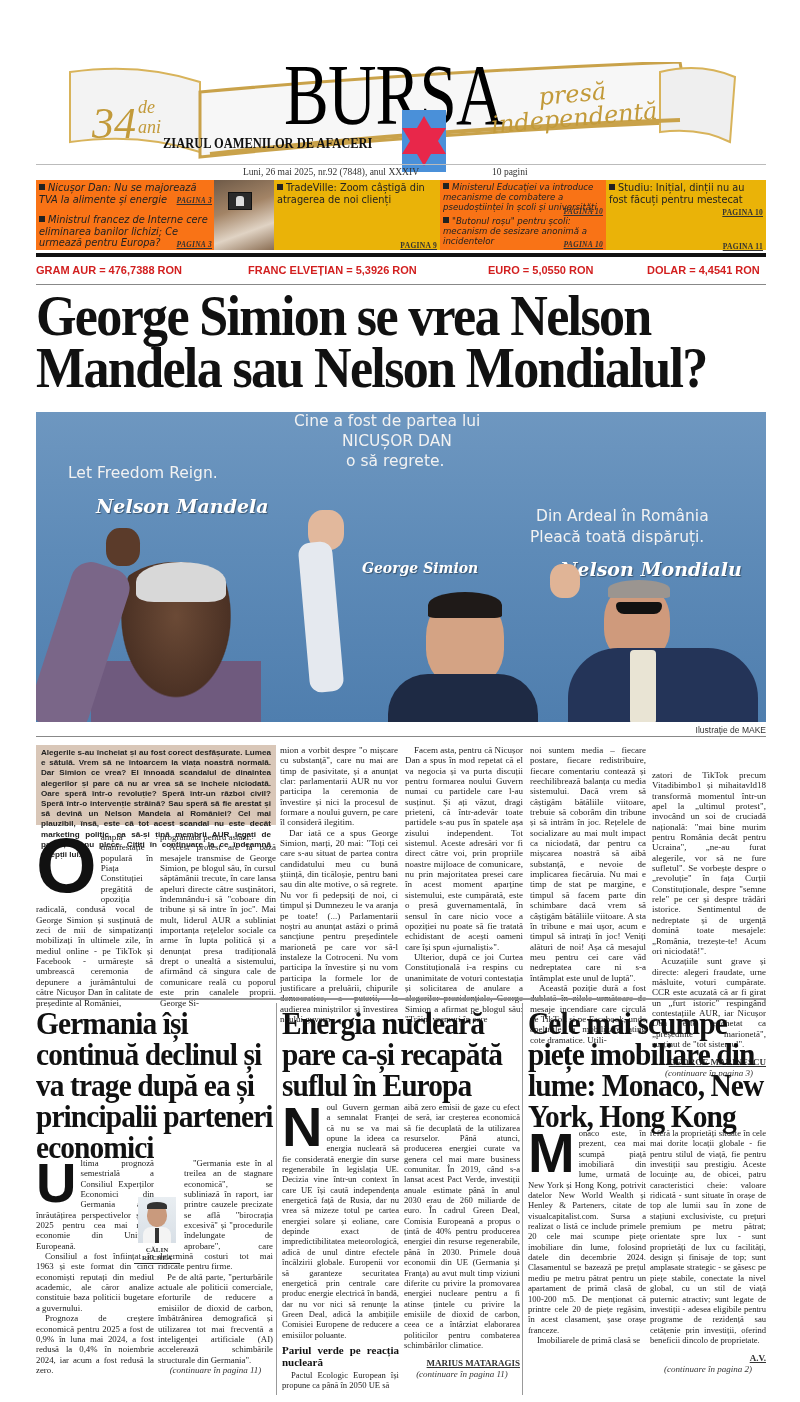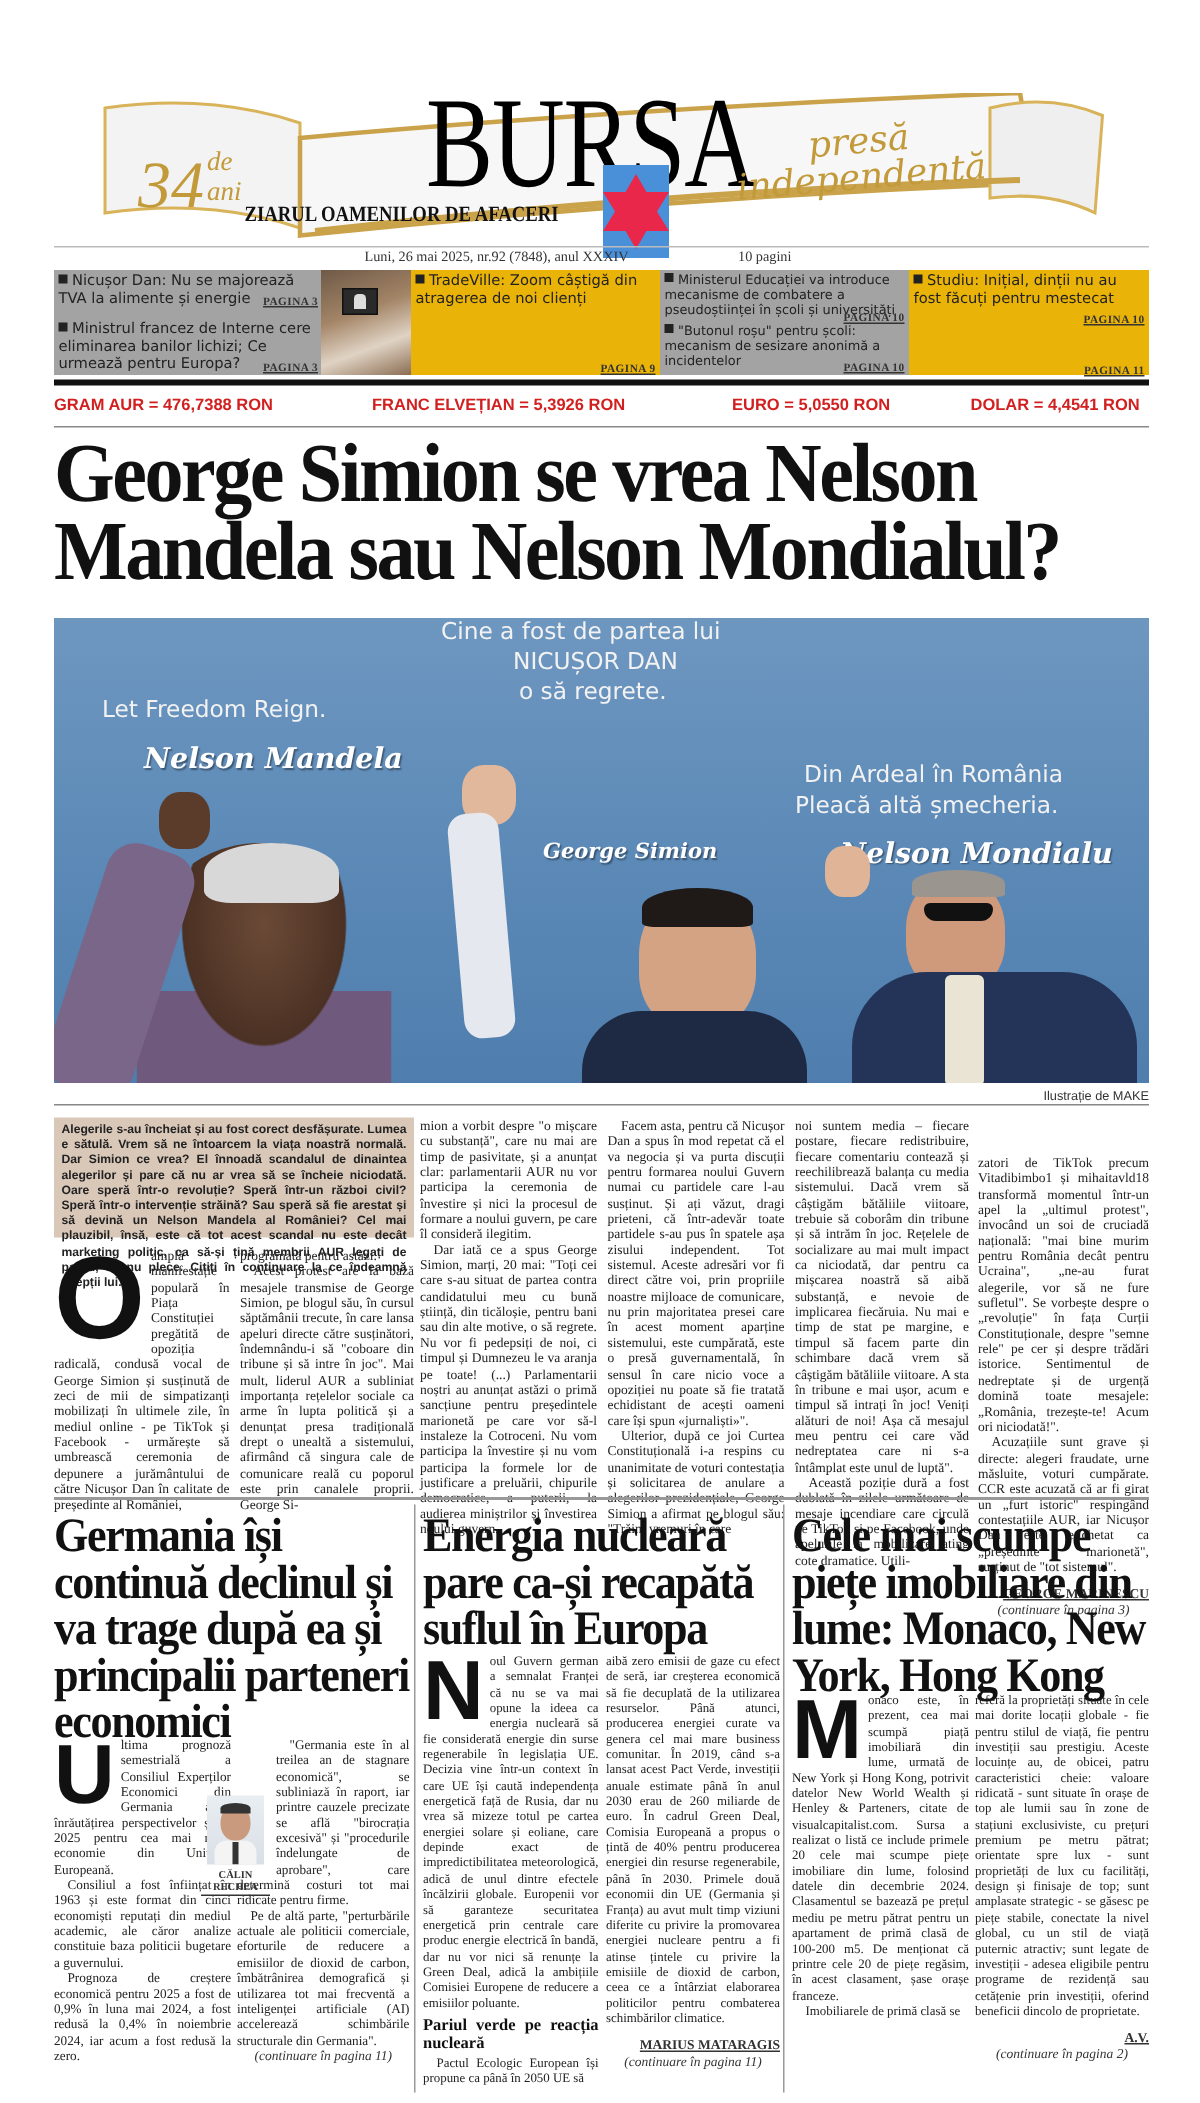--- a/index.html
+++ b/index.html
@@ -18,21 +18,21 @@
   .anniv .de { position: absolute; left: 46px; top: 0; font-size: 18px; line-height: 18px; }
   .anniv .ani { position: absolute; left: 46px; top: 20px; font-size: 18px; line-height: 18px; }
   .motto { position: absolute; left: 490px; top: 82px; color: #c29a3a; font-family: "DejaVu Serif", serif; font-style: italic; font-size: 24px; line-height: 24px; transform: rotate(-5deg); text-align: center; }
   .date-line { position: absolute; left: 36px; top: 164px; width: 730px; border-top: 1px solid #bbb; }
   .date-text { position: absolute; left: 243px; top: 167px; font-size: 9.5px; color: #333; }
   .pages-text { position: absolute; left: 492px; top: 167px; font-size: 9.5px; color: #333; }
 
   
   .teasers { position: absolute; left: 36px; top: 180px; width: 730px; height: 70px; display: flex; }
   .t-block { position: relative; height: 70px; font-family: "DejaVu Sans", sans-serif; font-size: 9.8px; line-height: 11.5px; color: #222; }
-  .t-beige { background: #a3a3a3; }
+  .t-beige { background: #f97316; font-style: italic; }
   .t-blue { background: #eab308; }
   .t-item { position: absolute; }
   .t-item .bullet { display: inline-block; width: 6px; height: 6px; background: #222; margin-right: 3px; vertical-align: 1px; }
   .t-page { position: absolute; font-family: "Liberation Serif", serif; font-weight: 700; font-size: 7.5px; text-decoration: underline; color: #333; letter-spacing: 0.3px; }
   .t-photo { width: 60px; height: 70px; background: linear-gradient(160deg, #6e5a48 0%, #a38466 40%, #e0d3c4 70%, #8a6d52 100%); position: relative; }
   .t-photo .laptop { position: absolute; left: 14px; top: 12px; width: 24px; height: 18px; background: #2a2a2a; border: 1px solid #111; }
   .t-photo .laptop::after { content: ""; position: absolute; left: 7px; top: 3px; width: 8px; height: 10px; background: #ddd; border-radius: 3px 3px 0 0; }
   .rule-thick { position: absolute; left: 36px; top: 253px; width: 730px; height: 4px; background: #111; }
 
   
@@ -169,21 +169,21 @@
   <div class="cap" style="left:306px;top:20px;">NICUȘOR DAN</div>
   <div class="cap" style="left:310px;top:40px;">o să regrete.</div>
   <div class="sig sig-sm" style="left:326px;top:148px;">George Simion</div>
   <div class="person" style="left:272px;top:98px;width:36px;height:40px;background:#e2b89c;border-radius:40%;"></div>
   <div class="person" style="left:268px;top:130px;width:34px;height:150px;background:#e5e9ef;transform:rotate(-5deg);border-radius:12px;"></div>
   <div class="person" style="left:390px;top:182px;width:78px;height:92px;background:#d4a384;border-radius:46% 46% 40% 40%;"></div>
   <div class="person" style="left:392px;top:180px;width:74px;height:26px;background:#1f1a18;border-radius:50% 50% 10% 10%;"></div>
   <div class="person" style="left:352px;top:262px;width:150px;height:60px;background:#1e2a44;border-radius:40px 40px 0 0;"></div>
 
   <div class="cap" style="left:500px;top:95px;">Din Ardeal în România</div>
-  <div class="cap" style="left:494px;top:116px;">Pleacă altă șmecheria.</div>
+  <div class="cap" style="left:494px;top:116px;">Pleacă toată dispăruți.</div>
   <div class="sig" style="left:524px;top:146px;">Nelson Mondialu</div>
   <div class="person" style="left:514px;top:152px;width:30px;height:34px;background:#e0b496;border-radius:40%;"></div>
   <div class="person" style="left:568px;top:172px;width:66px;height:76px;background:#cf9a7c;border-radius:46% 46% 40% 40%;"></div>
   <div class="person" style="left:572px;top:168px;width:62px;height:18px;background:#9b9590;border-radius:50% 50% 10% 10%;"></div>
   <div class="person" style="left:580px;top:190px;width:46px;height:12px;background:#111;border-radius:4px 4px 8px 8px;"></div>
   <div class="person" style="left:532px;top:236px;width:190px;height:80px;background:#243458;border-radius:50px 50px 0 0;"></div>
   <div class="person" style="left:594px;top:238px;width:26px;height:74px;background:#e9e4d4;border-radius:4px;"></div>
 </div>
 <div class="credit">Ilustrație de MAKE</div>
 <div class="rule-credit"></div>

